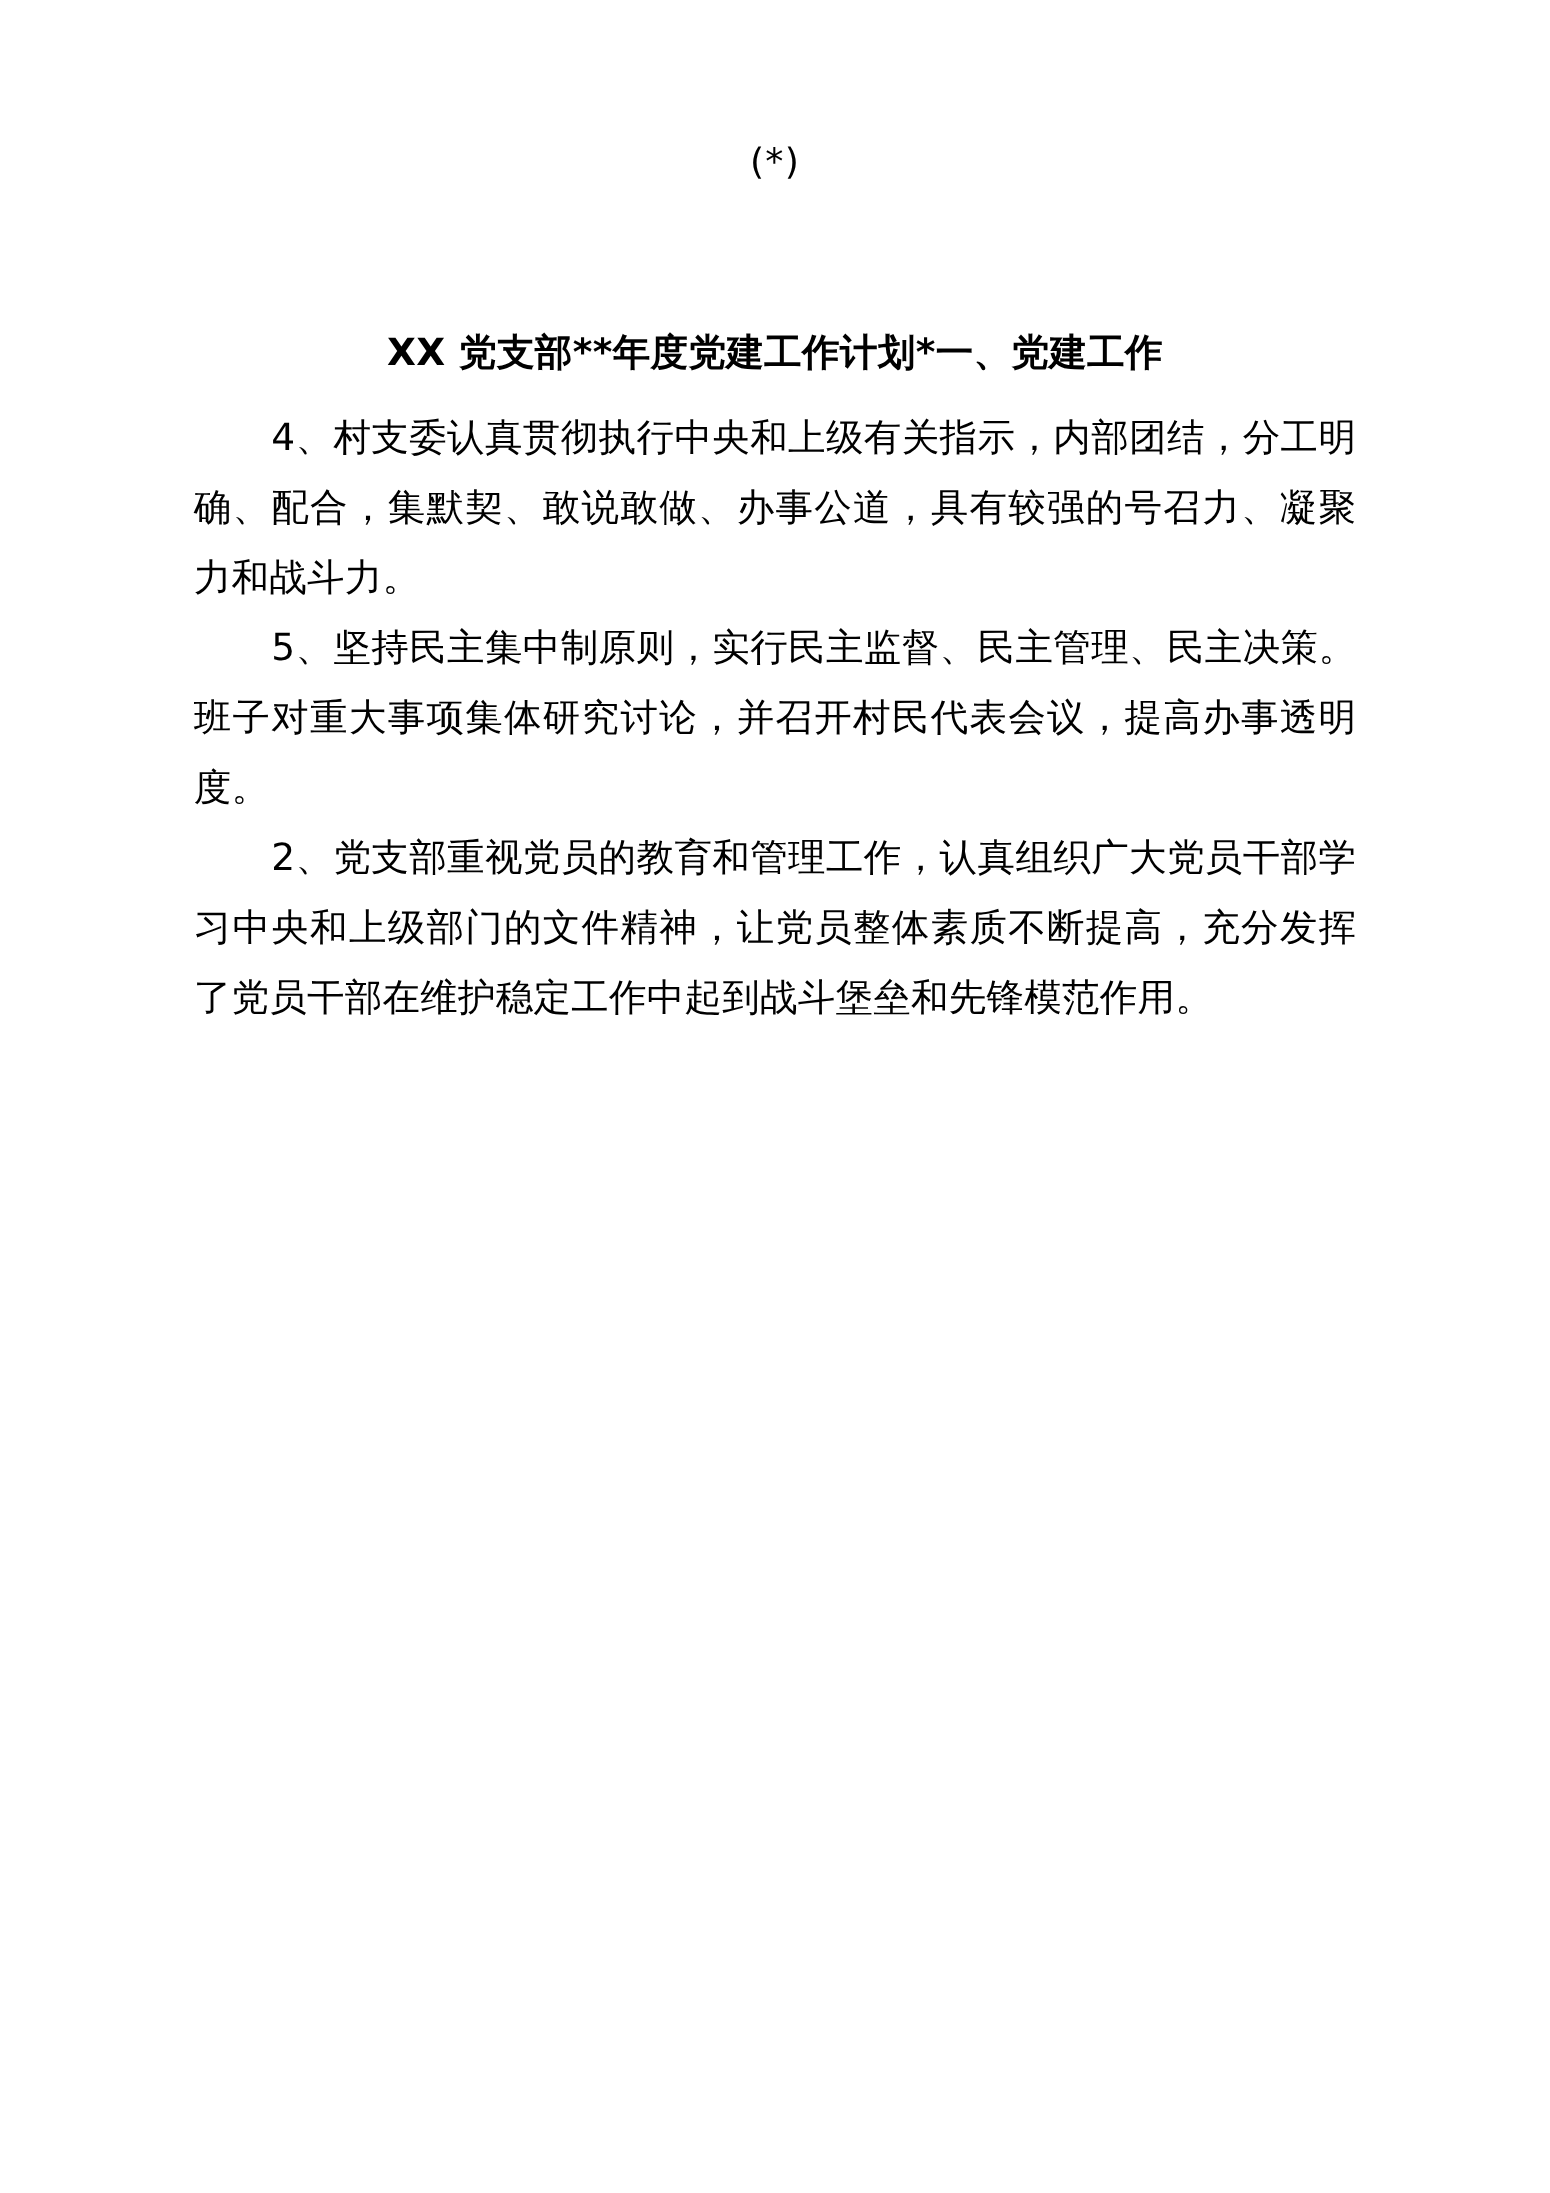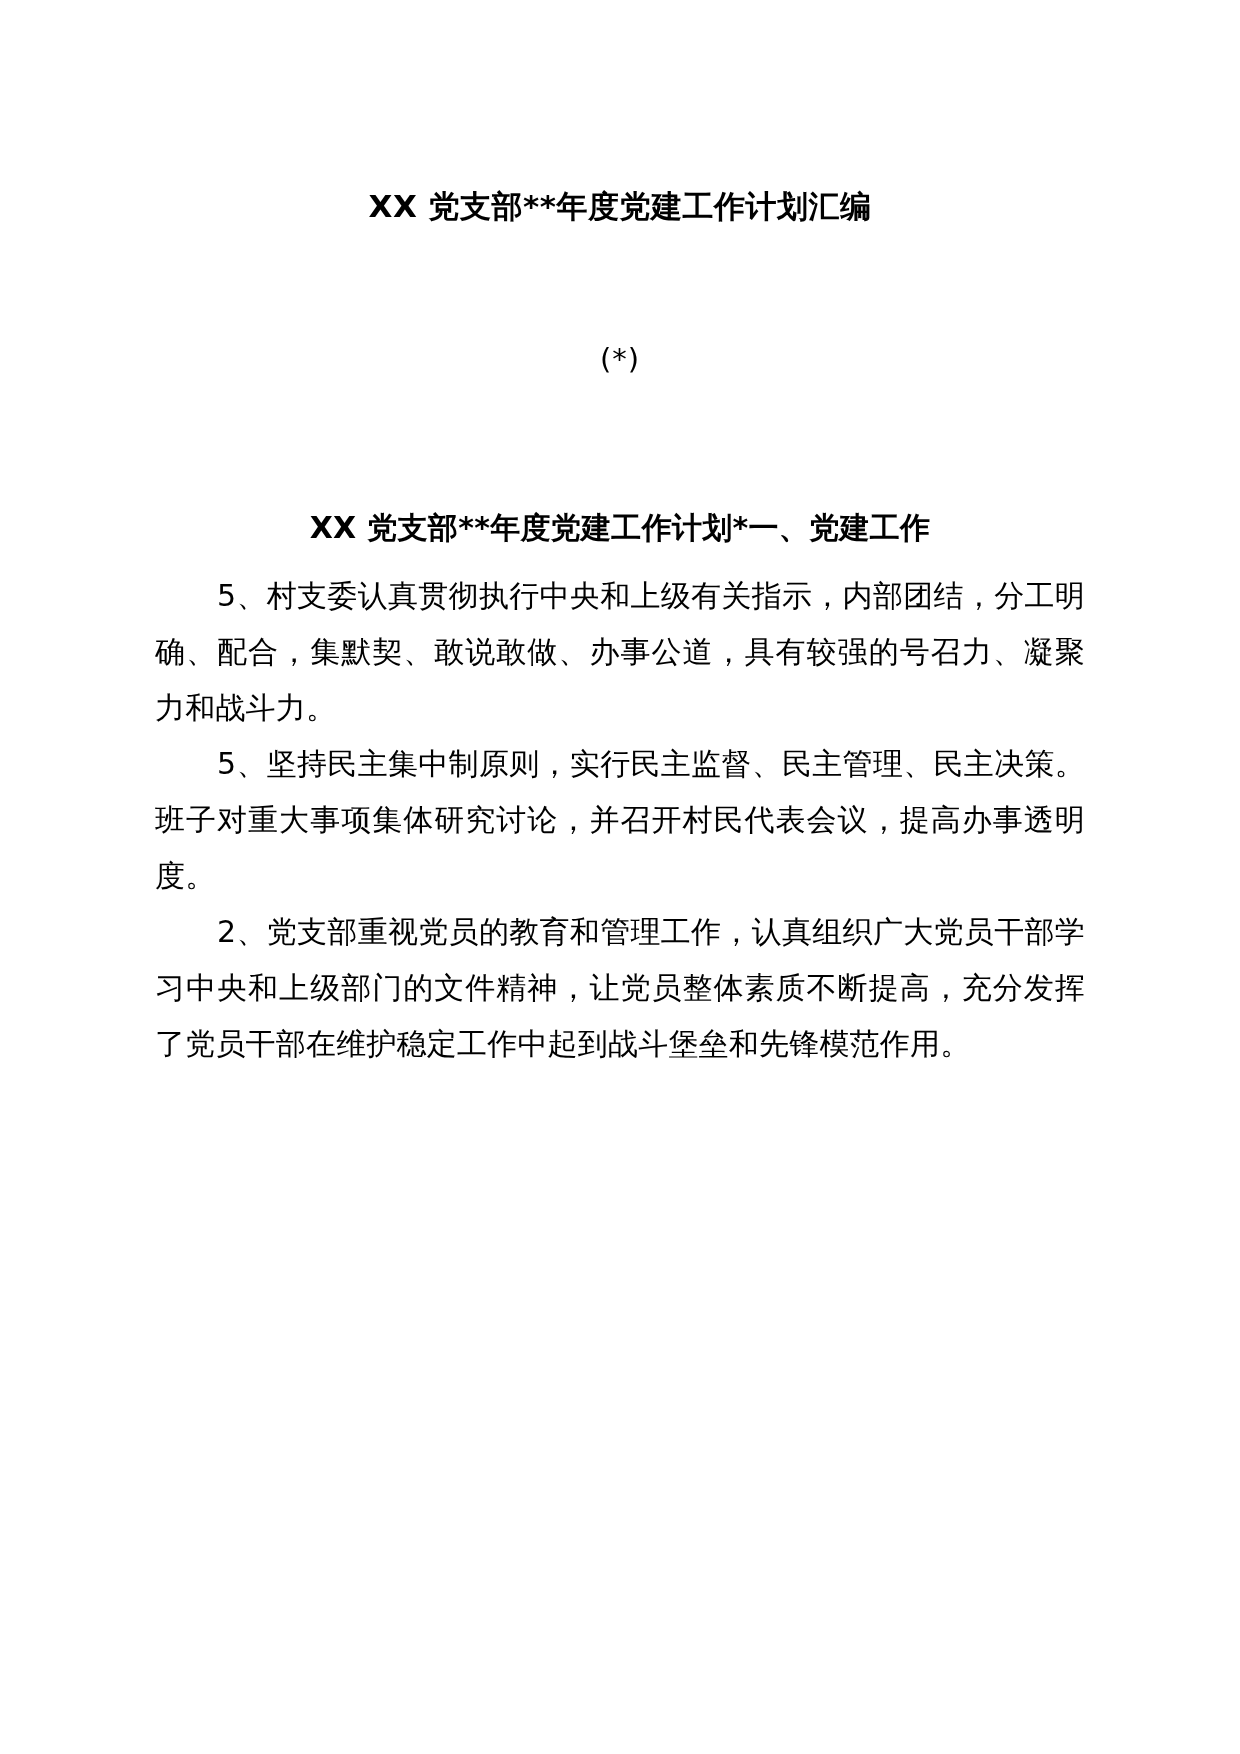--- a/index.html
+++ b/index.html
@@ -42,21 +42,21 @@
     line-height: 1.5;
     margin: 0;
     padding-top: 108px;
     letter-spacing: 1px;
   }
   .section-heading {
     font-size: 30px;
     font-weight: bold;
     text-align: center;
     line-height: 1.5;
-    margin: 16px;
+    margin: 0;
     padding-top: 108px;
     letter-spacing: 0.3px;
   }
   .body-para {
     font-size: 30px;
     font-weight: normal;
     line-height: 56px;
     margin: 0;
     text-align: justify;
     text-justify: inter-ideograph;
@@ -64,26 +64,25 @@
     letter-spacing: 0.2px;
   }
   .paragraphs { margin-top: 18px; }
 </style>
 </head>
 <body>
 
 <div class="page">
   <div class="content">
 
-    <h1 class="doc-title">XX 党支部**年度党建工作计划汇编</h1>
 
     <p class="star-line">(*)</p>
 
     <h2 class="section-heading">XX 党支部**年度党建工作计划*一、党建工作</h2>
 
     <div class="paragraphs">
-      <p class="body-para">5、村支委认真贯彻执行中央和上级有关指示，内部团结，分工明确、配合，集默契、敢说敢做、办事公道，具有较强的号召力、凝聚力和战斗力。</p>
+      <p class="body-para">4、村支委认真贯彻执行中央和上级有关指示，内部团结，分工明确、配合，集默契、敢说敢做、办事公道，具有较强的号召力、凝聚力和战斗力。</p>
       <p class="body-para">5、坚持民主集中制原则，实行民主监督、民主管理、民主决策。班子对重大事项集体研究讨论，并召开村民代表会议，提高办事透明度。</p>
       <p class="body-para">2、党支部重视党员的教育和管理工作，认真组织广大党员干部学习中央和上级部门的文件精神，让党员整体素质不断提高，充分发挥了党员干部在维护稳定工作中起到战斗堡垒和先锋模范作用。</p>
     </div>
 
   </div>
 </div>
 
 </body></html>

